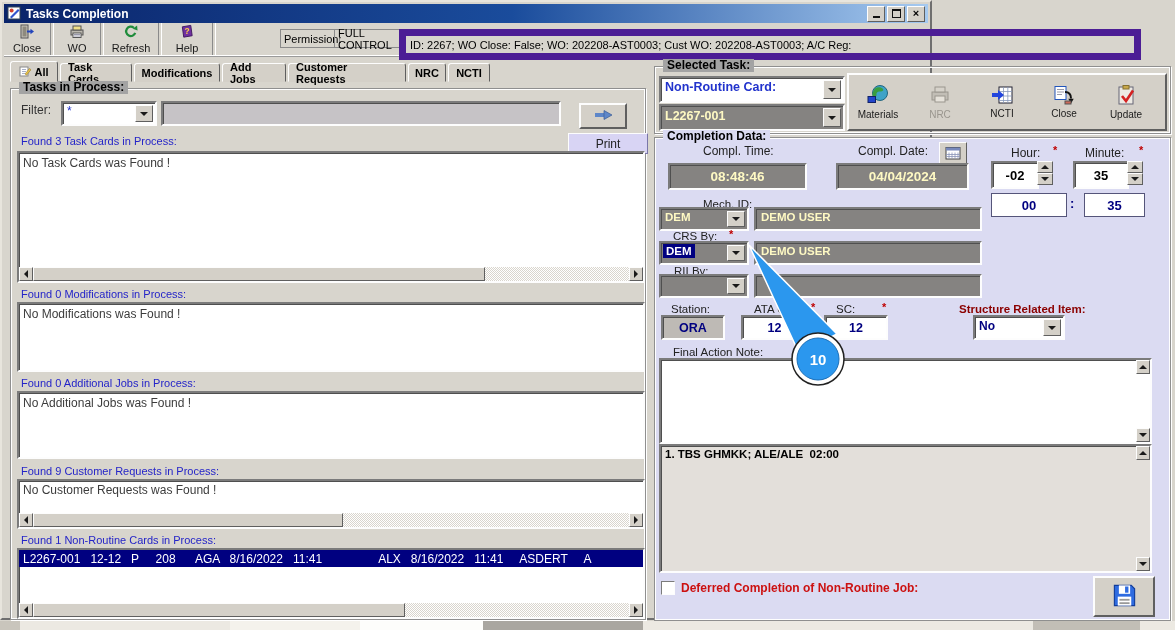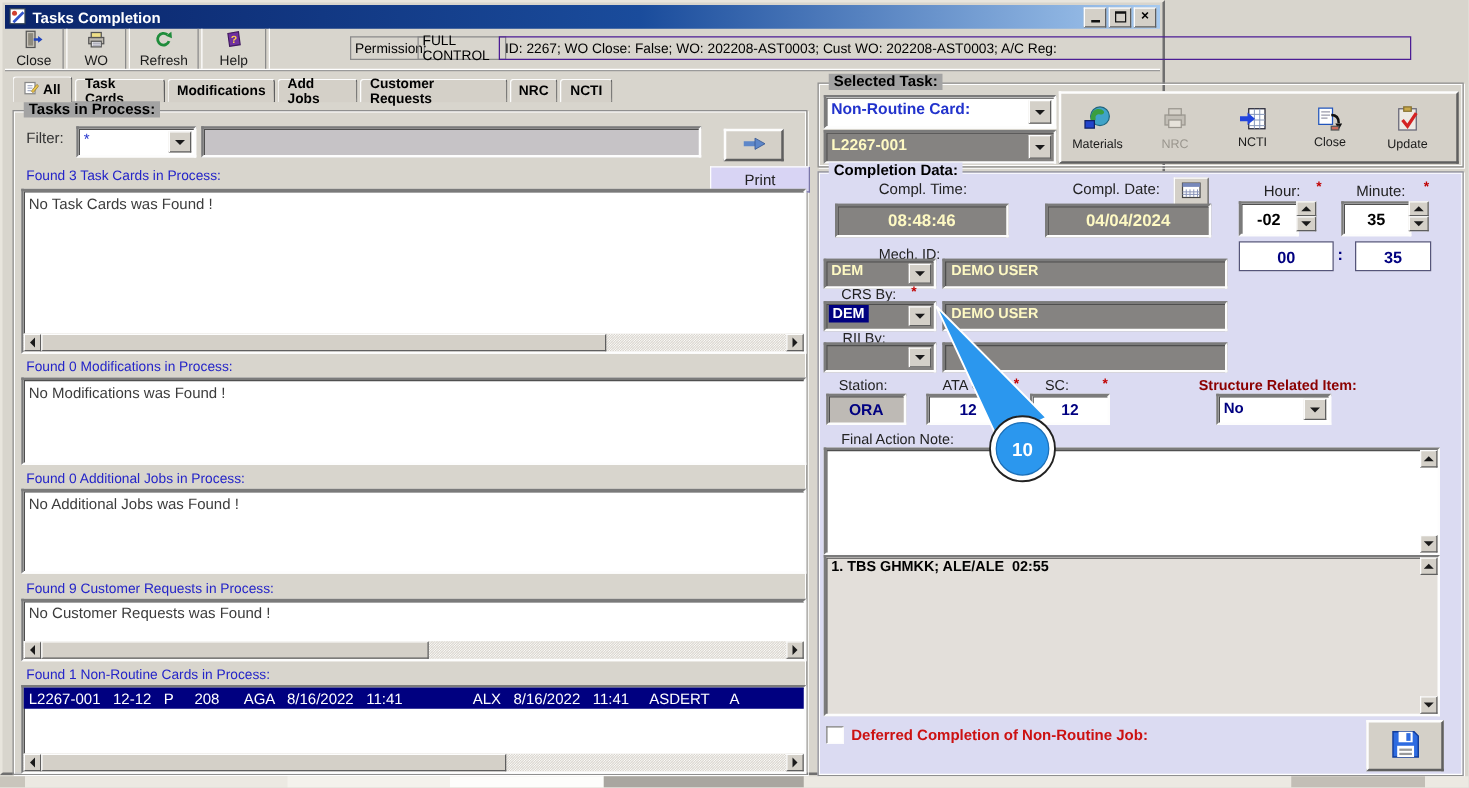--- a/index.html
+++ b/index.html
@@ -109,21 +109,21 @@
         <span>Help</span>
       </div>
       <div class="vsep"></div>
 
       <div class="ab" style="left:276px;top:6px;width:52px;height:17px;border:1px solid #8a8a8a;display:flex;align-items:center;padding:0 3px">
         <span>Permission:</span>
       </div>
       <div class="ab" style="left:330px;top:6px;width:63px;height:17px;border:1px solid #8a8a8a;display:flex;align-items:center;padding:0 3px">
         <span>FULL CONTROL</span>
       </div>
-      <div class="ab" style="left:395px;top:6px;width:720px;height:17px;border:1px solid #4c1d95;display:flex;align-items:center;padding:0 4px;overflow:hidden">
+      <div class="ab" style="left:395px;top:6px;width:720px;height:17px;border:7px solid #4c1d95;display:flex;align-items:center;padding:0 4px;overflow:hidden">
         <span style="white-space:nowrap">ID: 2267; WO Close: False; WO: 202208-AST0003; Cust WO: 202208-AST0003; A/C Reg:</span>
       </div>
     </div>
 
     <div class="ab" style="left:8px;top:59px;width:634px;height:21px">
       <div class="tab active" style="left:0;width:48px;gap:3px">
         <span><svg width="12" height="12" viewBox="0 0 12 12">
               <rect x="1" y="2" width="8" height="9" fill="#fff" stroke="#888"></rect>
               <path d="M3 4.5h4M3 6.5h4M3 8.5h3" stroke="#A8B0C8"></path>
               <path d="M6 9l4.5-5.5 1.5 1.2L7.5 10.2z" fill="#E8C44A" stroke="#8a6a20" stroke-width=".5"></path>
@@ -407,21 +407,21 @@
           <span class="sb-btn" style="left:0;top:0">
               <i class="t-u"></i>
             </span>
           <span class="sb-btn" style="left:0;bottom:0">
               <i class="t-d"></i>
             </span>
         </div>
       </div>
 
       <div class="ab sunk note" style="left:4px;top:306px;width:489px;height:125px">
-        <div class="ab pre" style="left:4px;top:2px;font-weight:bold;font-size:11.5px">1. TBS GHMKK; ALE/ALE  02:55</div>
+        <div class="ab pre" style="left:4px;top:2px;font-weight:bold;font-size:11.5px">1. TBS GHMKK; ALE/ALE  02:00</div>
         <div class="ab" style="right:0;top:0;bottom:0;width:14px">
           <span class="sb-btn" style="left:0;top:0">
               <i class="t-u"></i>
             </span>
           <span class="sb-btn" style="left:0;bottom:0">
               <i class="t-d"></i>
             </span>
         </div>
       </div>
 

